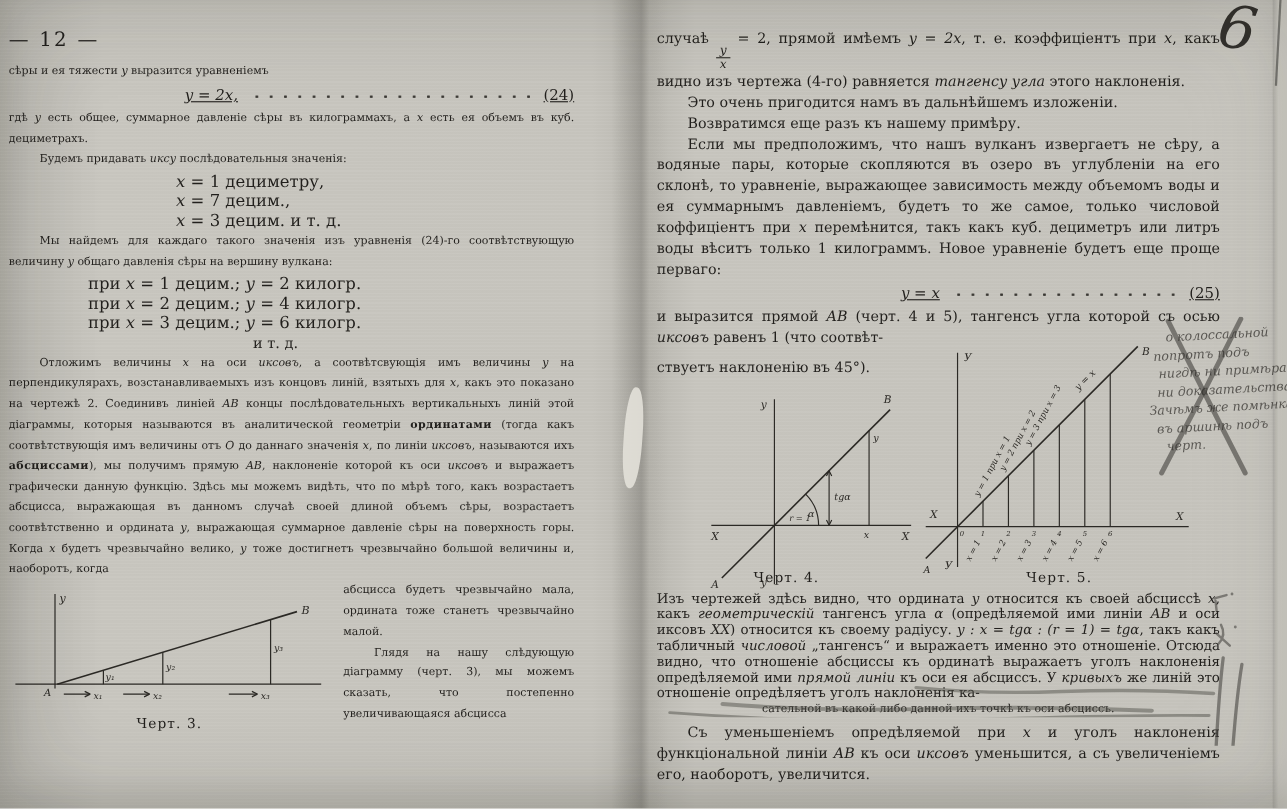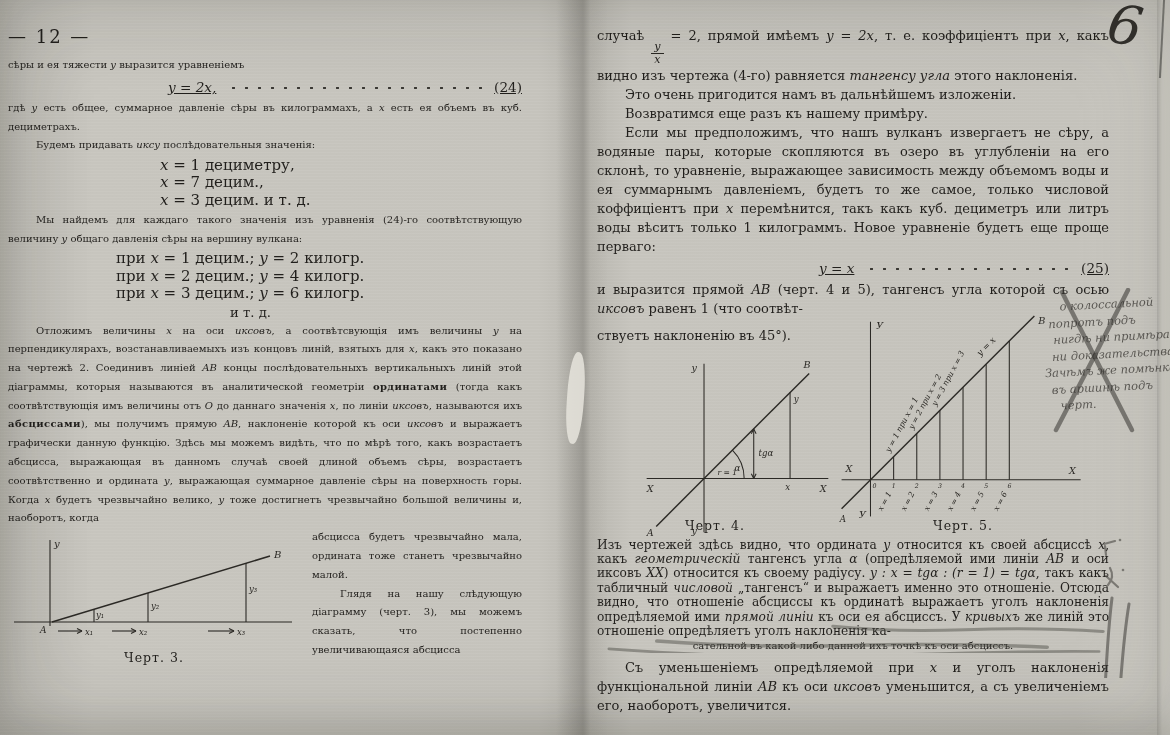--- a/index.html
+++ b/index.html
@@ -20,21 +20,21 @@
   .content-left{left:8px;width:514px;}
   .content-right{left:12px;width:512px;}
   .pageno{text-align:left;font-size:18px;letter-spacing:2px;margin:0 0 9px 0;}
   p.body{margin:0;font-size:10px;line-height:18.8px;text-align:justify;}
   .content-right p.body{font-size:13.0px;line-height:19px;}
   .ind{text-indent:28px;}
   .i{font-style:italic;}
   .b{font-weight:bold;letter-spacing:0.4px;}
   .val{font-size:15px;line-height:17.2px;}
   .vals1{margin-left:152px;padding:2px 0;}
-  .vals2{margin-left:108px;padding:2px 0;}
+  .vals2{margin-left:72px;padding:2px 0;}
   .itd{margin-left:222px;font-size:13.2px;line-height:17.5px;}
   .eqline{display:flex;align-items:center;font-size:13.6px;height:22px;margin:1px 0;text-decoration:underline;}
   .eq-pre24{width:160px;}
   .eq-pre25{width:222px;}
   .eq-body{font-style:italic;white-space:nowrap;}
   .leader{flex:1;align-self:center;height:4px;margin:0 9px;
     background-image:radial-gradient(circle, rgba(32,30,26,0.85) 1.1px, rgba(0,0,0,0) 1.5px);
     background-size:13px 4px;background-position:2px 1px;background-repeat:repeat-x;}
   .eq-num{white-space:nowrap;}
   .frac{display:inline-flex;flex-direction:column;align-items:center;vertical-align:-0.95em;

